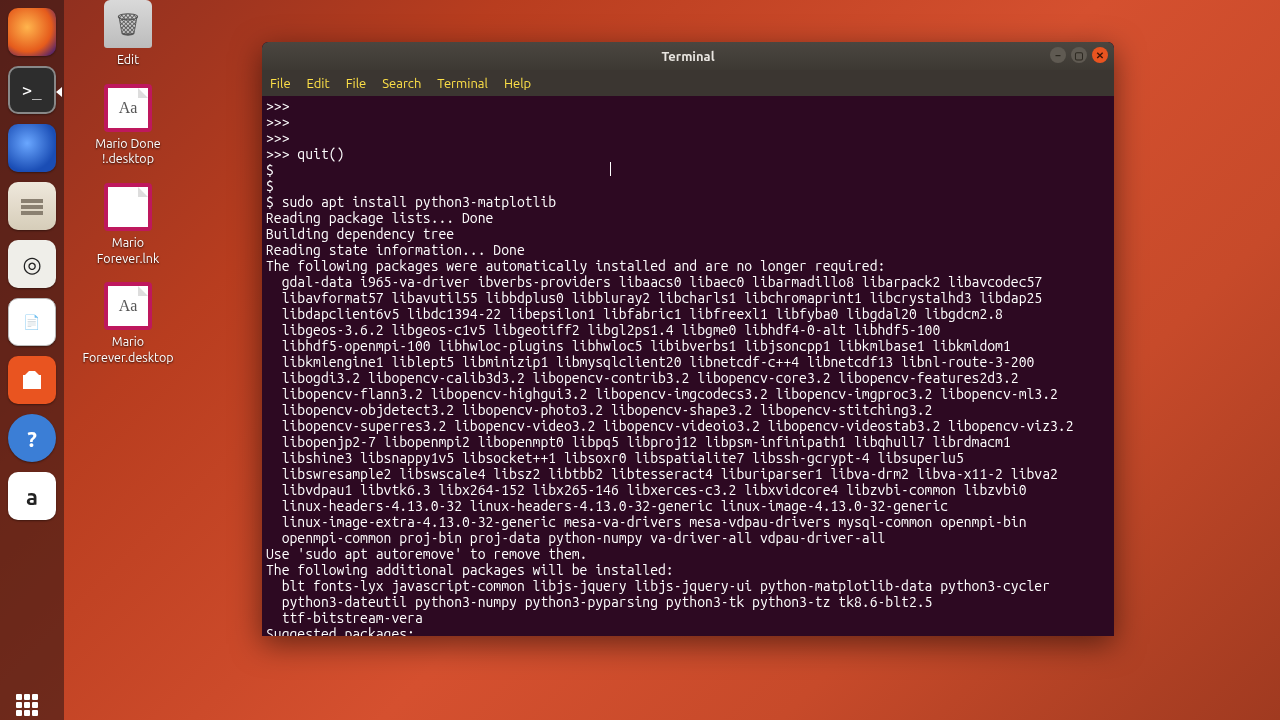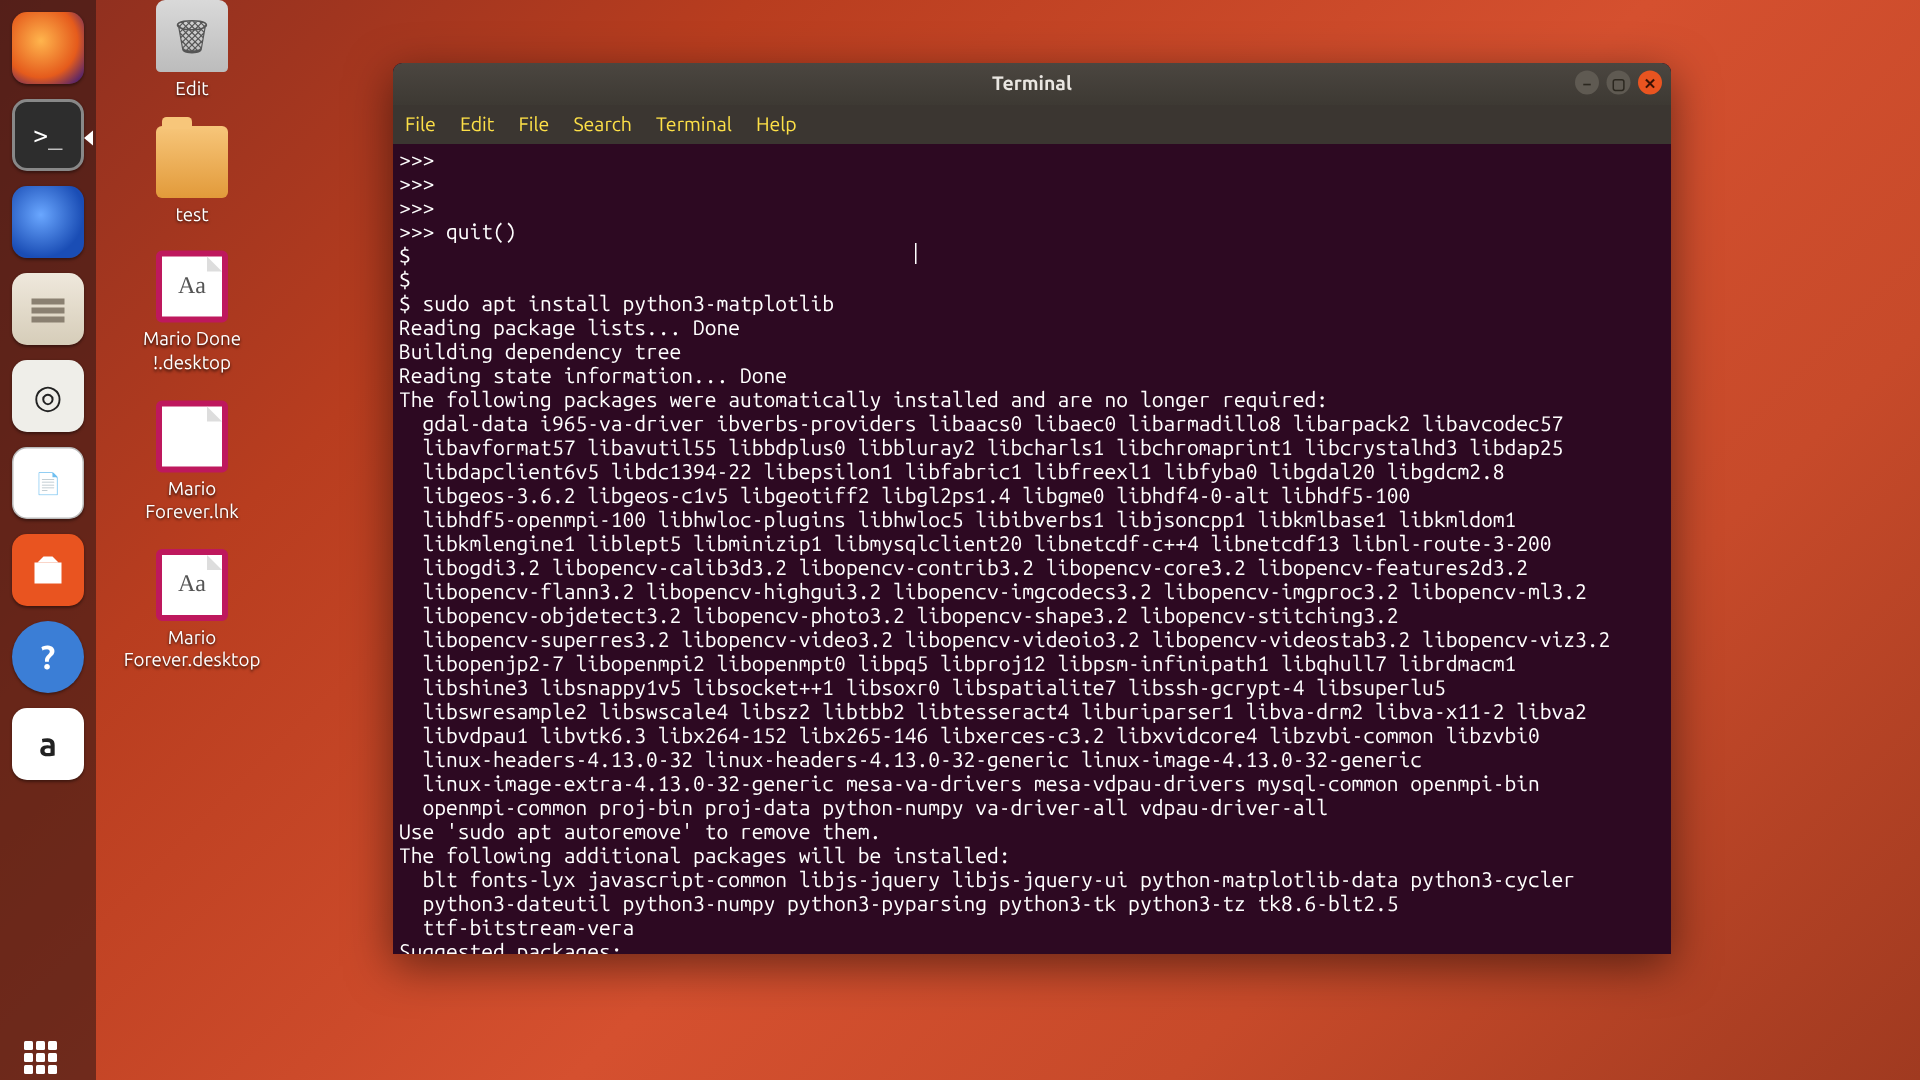--- a/index.html
+++ b/index.html
@@ -159,24 +159,20 @@
     <span></span>
     <span></span>
     <span></span>
     <span></span>
 </div>
 
 <div class="desktop-icons">
   <div class="di">
     <div class="glyph trash">🗑</div>
     <div class="label">Edit</div>
-  </div>
-  <div class="di">
-    <div class="glyph folder"></div>
-    <div class="label">test</div>
   </div>
   <div class="di">
     <div class="glyph file">
         <span class="aa">Aa</span>
       </div>
     <div class="label">Mario Done !.desktop</div>
   </div>
   <div class="di">
     <div class="glyph file"></div>
     <div class="label">Mario Forever.lnk</div>

